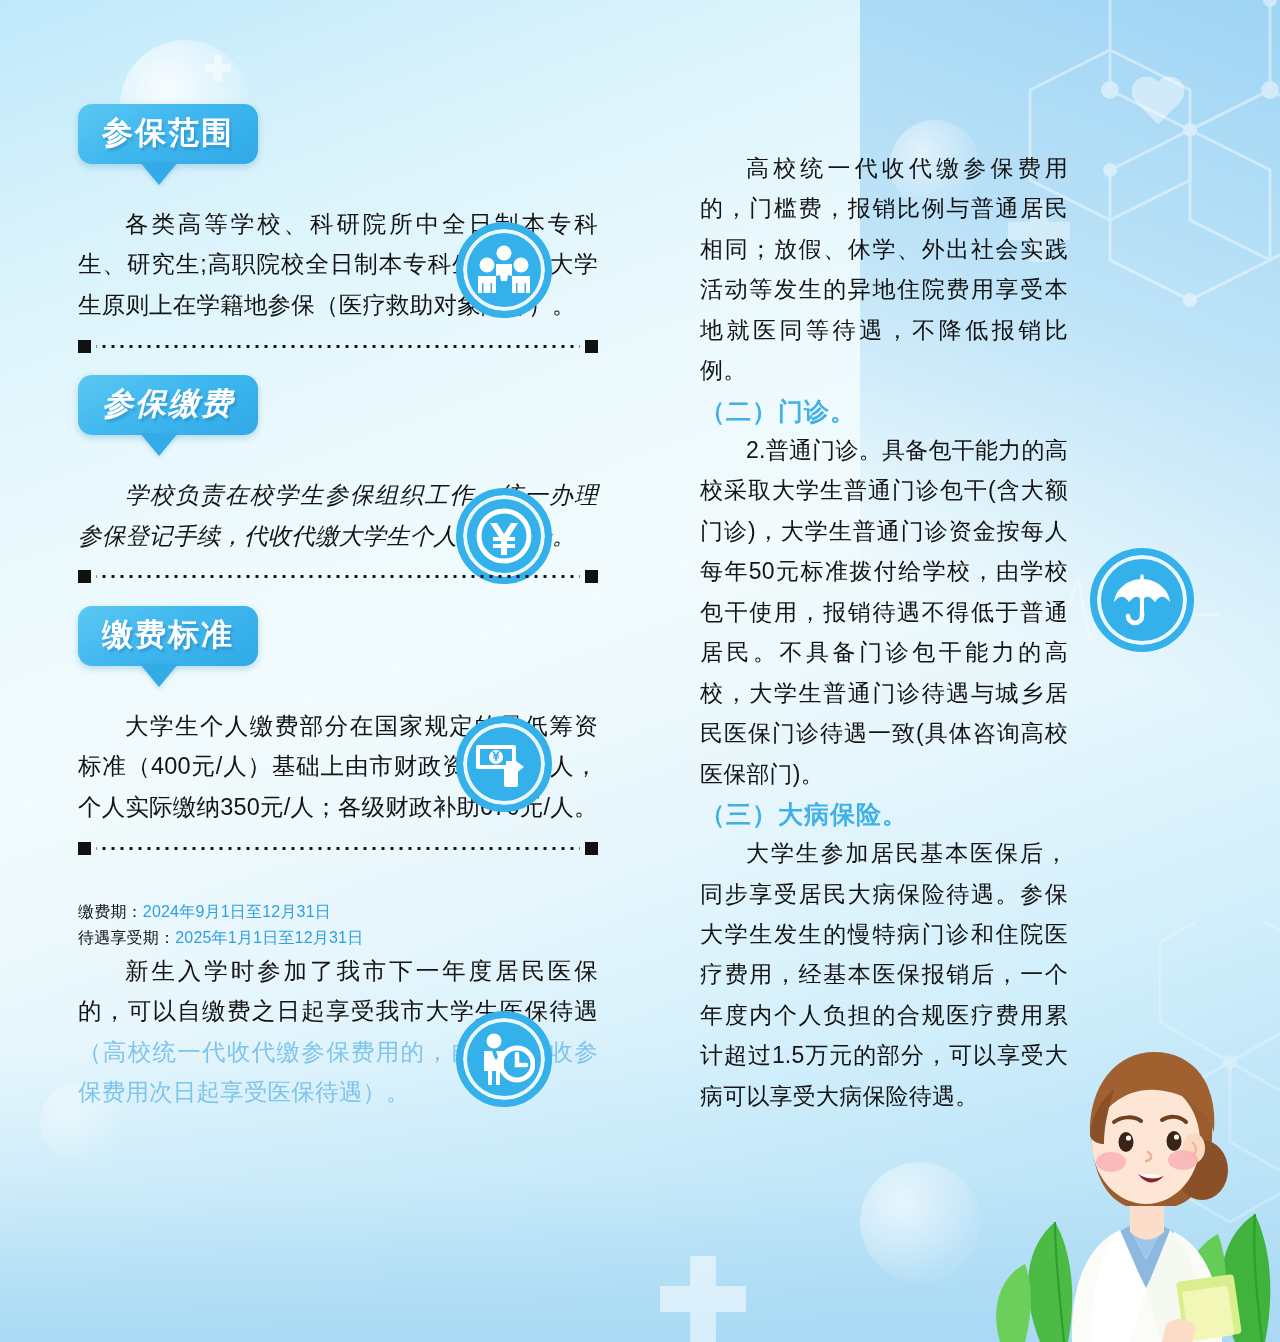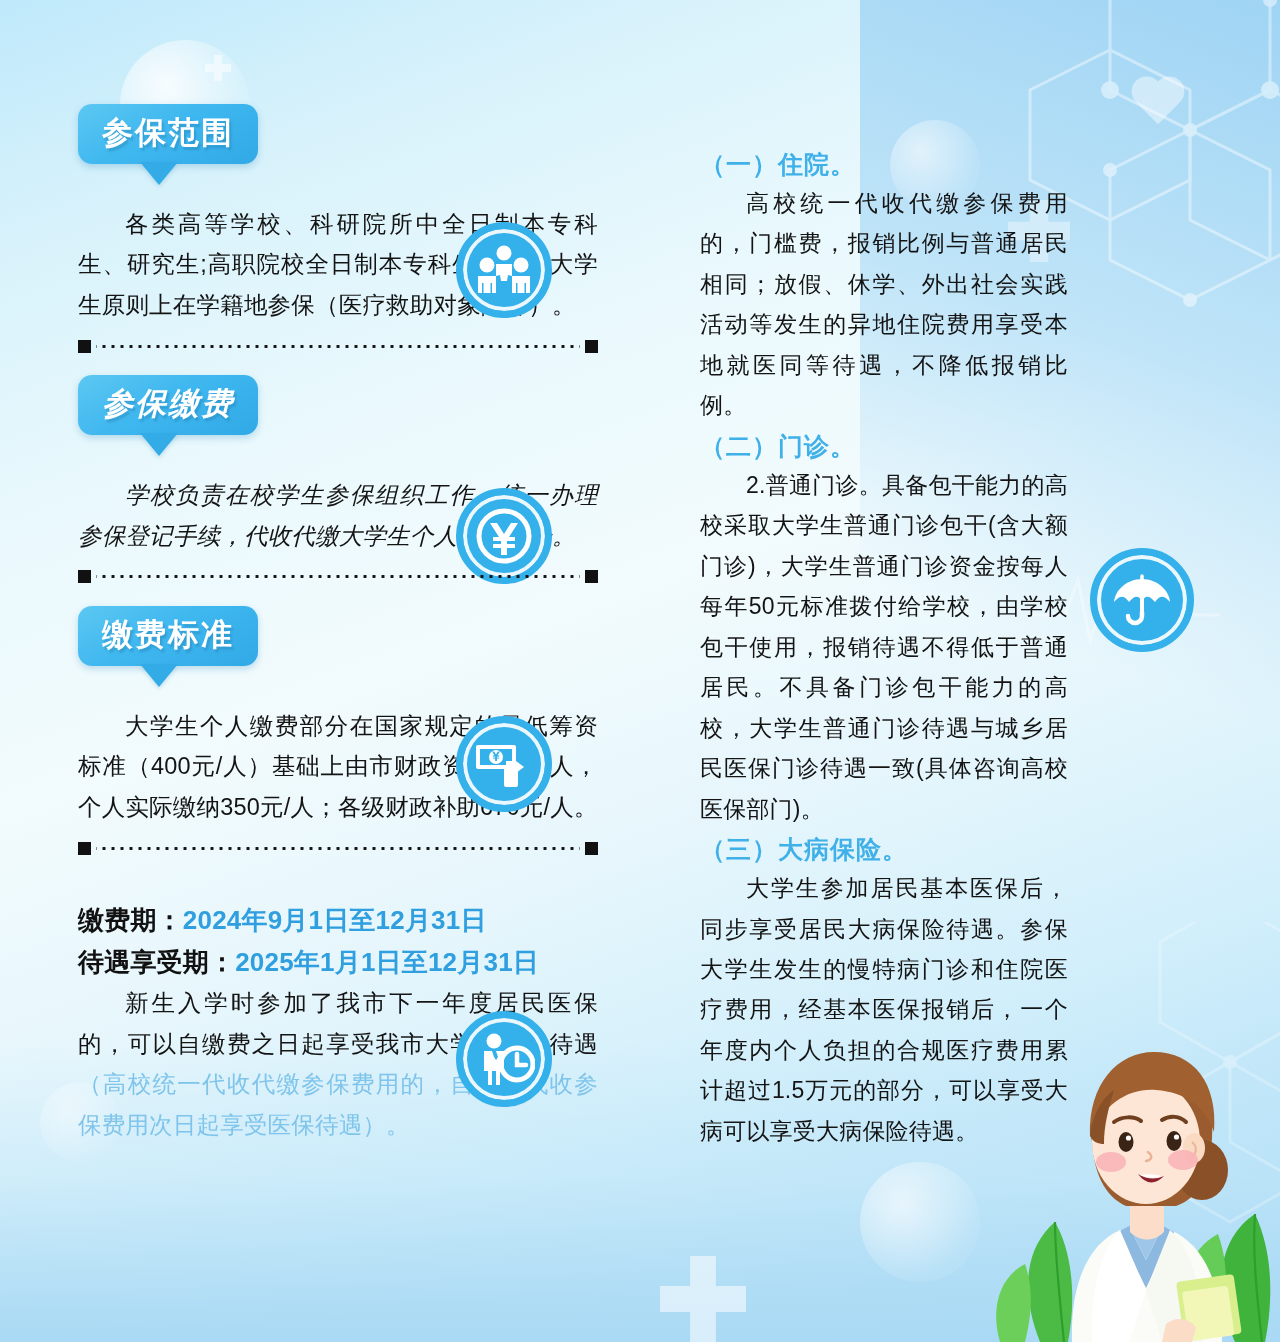--- a/index.html
+++ b/index.html
@@ -179,22 +179,22 @@
     font-weight: bold;
     color: #3fb0e8;
     margin: 4px 0 2px 0;
     letter-spacing: 1px;
   }
   .right-body { margin-top: 44px; }
   .right-body .para { font-size: 23px; line-height: 1.76; }
 
   
   .period-line {
-    font-size: 26px;
-    font-weight: bold;
+    font-size: 16px;
+    font-weight: normal;
     color: #111;
     line-height: 1.62;
     letter-spacing: .2px;
   }
   .period-line .value { color: #2f9fe0; }
 
   
   .doctor {
     position: absolute;
     right: 0; bottom: 0;
@@ -372,21 +372,20 @@
       </p>
     </div>
 
   </div>
 
   <div class="col-right">
 
 
     <div class="right-body">
 
-      <h3 class="sub-head">（一）住院。</h3>
       <p class="para">高校统一代收代缴参保费用的，门槛费，报销比例与普通居民相同；放假、休学、外出社会实践活动等发生的异地住院费用享受本地就医同等待遇，不降低报销比例。</p>
 
       <h3 class="sub-head">（二）门诊。</h3>
       <p class="para">2.普通门诊。具备包干能力的高校采取大学生普通门诊包干(含大额门诊)，大学生普通门诊资金按每人每年50元标准拨付给学校，由学校包干使用，报销待遇不得低于普通居民。不具备门诊包干能力的高校，大学生普通门诊待遇与城乡居民医保门诊待遇一致(具体咨询高校医保部门)。</p>
 
       <h3 class="sub-head">（三）大病保险。</h3>
       <p class="para">大学生参加居民基本医保后，同步享受居民大病保险待遇。参保大学生发生的慢特病门诊和住院医疗费用，经基本医保报销后，一个年度内个人负担的合规医疗费用累计超过1.5万元的部分，可以享受大病可以享受大病保险待遇。</p>
     </div>
   </div>
 

